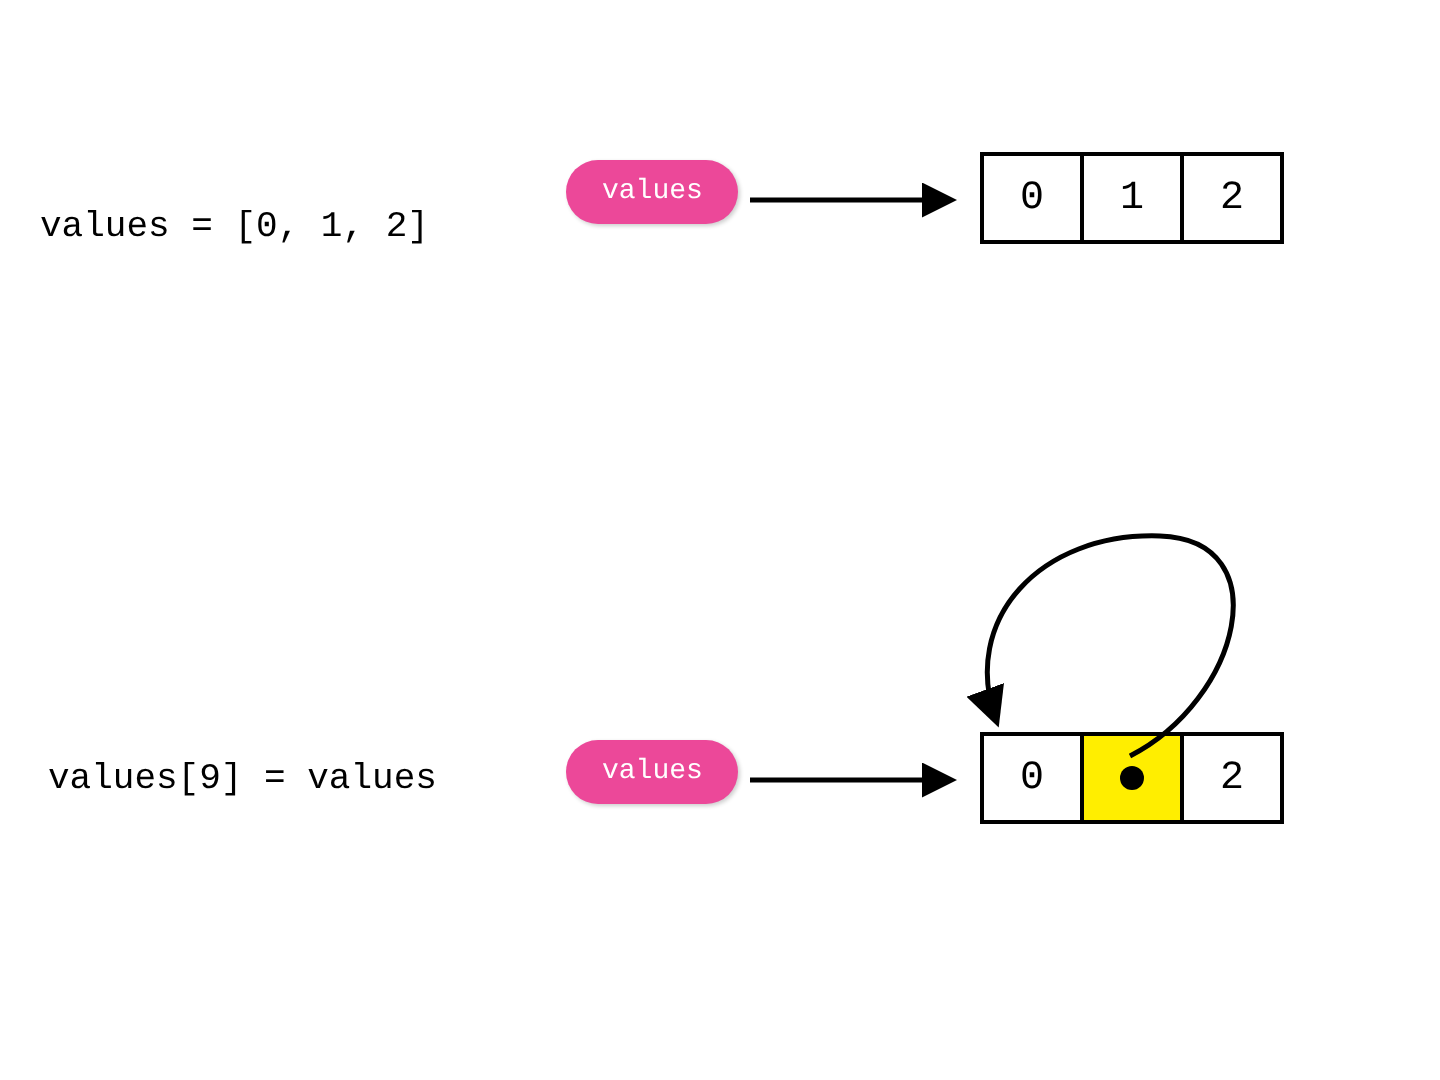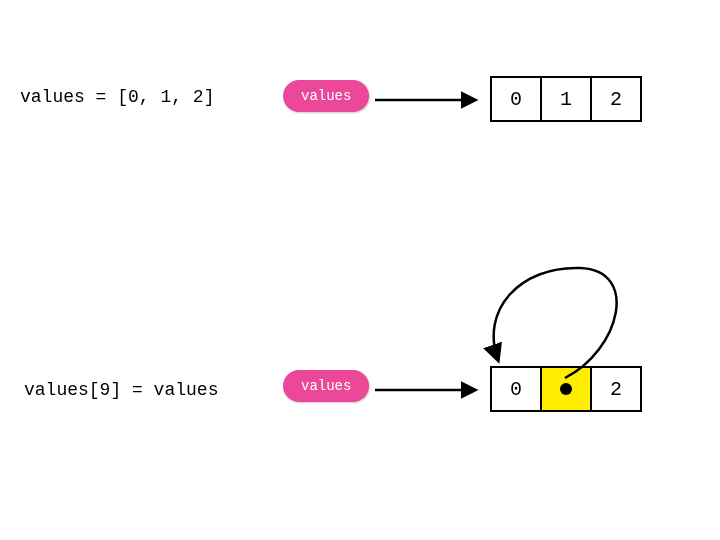--- a/index.html
+++ b/index.html
@@ -52,21 +52,21 @@
   }
   svg.arrow {
     position: absolute;
     overflow: visible;
     pointer-events: none;
   }
 </style>
 </head>
 <body>
 
-<div class="code-text" style="left:20px; top:87px;">values = [0, 1, 2]</div>
+<div class="code-text" style="left:20px; top:104px;">values = [0, 1, 2]</div>
 
 <div class="pill" style="left:283px; top:80px;">values</div>
 
 <svg class="arrow" style="left:370px; top:90px;" width="120" height="20">
   <defs>
     <marker id="ah1" viewBox="0 0 10 10" refX="8" refY="5" markerWidth="7" markerHeight="7" orient="auto">
       <path d="M0,0 L10,5 L0,10 z" fill="#000"></path>
     </marker>
   </defs>
   <line x1="5" y1="10" x2="105" y2="10" stroke="#000" stroke-width="2.5" marker-end="url(#ah1)"></line>

